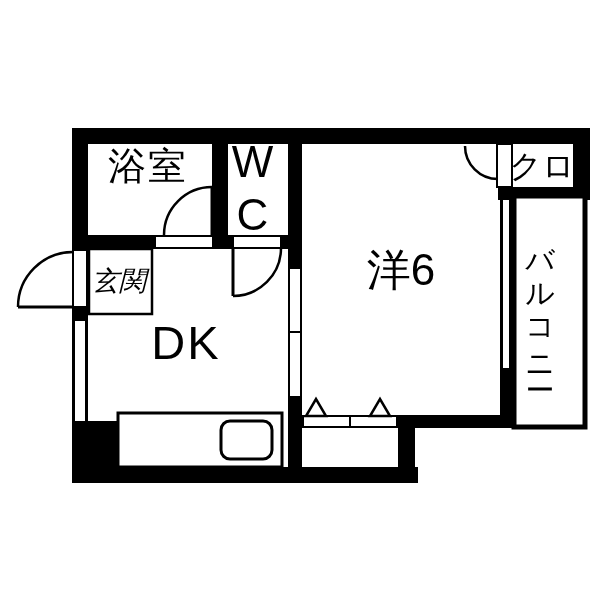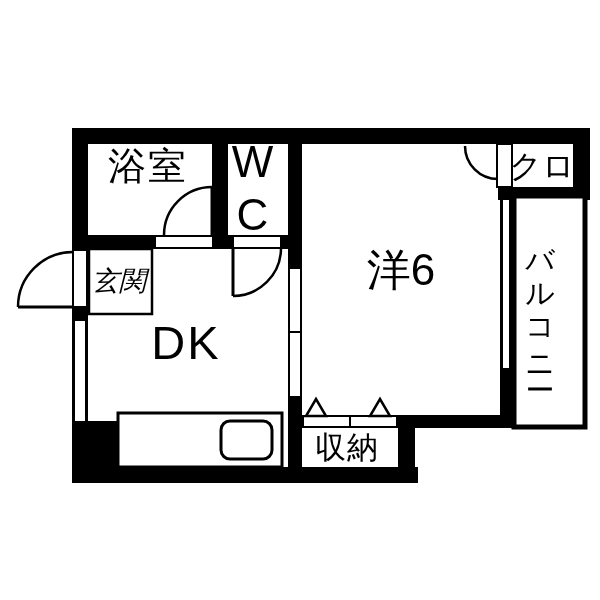--- a/index.html
+++ b/index.html
@@ -85,14 +85,13 @@
     <rect class="thin" x="221" y="421" width="51" height="38" rx="9" stroke-width="3"></rect>
   </svg>
 
   <div class="label label-bathroom">浴室</div>
   <div class="label label-wc vertical">WC</div>
   <div class="label label-entrance">玄関</div>
   <div class="label label-dk">DK</div>
   <div class="label label-western">洋6</div>
   <div class="label label-closet">クロ</div>
   <div class="label label-balcony vertical">バルコニー</div>
-  <div class="label label-storage">収納</div>
 </div>
 
 </body></html>

